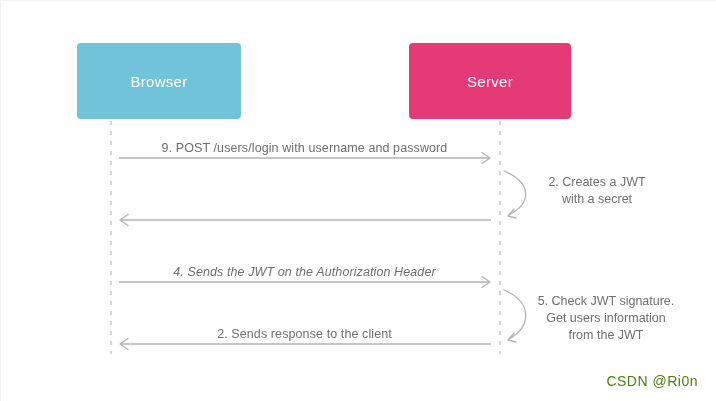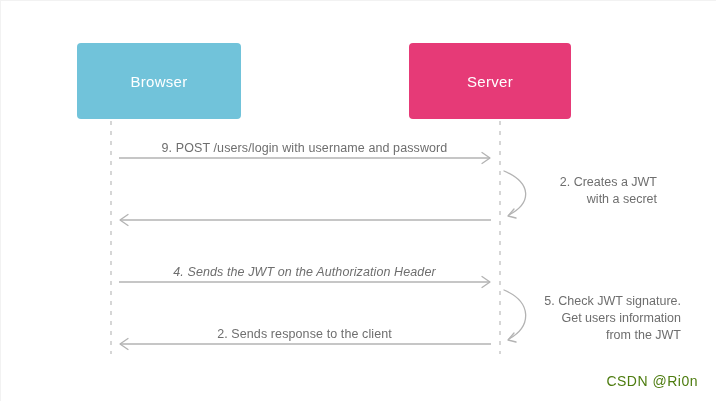--- a/index.html
+++ b/index.html
@@ -56,21 +56,21 @@
     color: #6e6e6e;
     white-space: nowrap;
     text-align: center;
     letter-spacing: 0.1px;
   }
   .note-label {
     position: absolute;
     font-size: 12.5px;
     color: #6e6e6e;
     line-height: 17px;
-    text-align: right;
+    text-align: center;
     white-space: nowrap;
   }
   #watermark {
     position: absolute;
     right: 18px;
     bottom: 12px;
     font-size: 14px;
     color: #4d7c0f;
     letter-spacing: 0.5px;
   }

